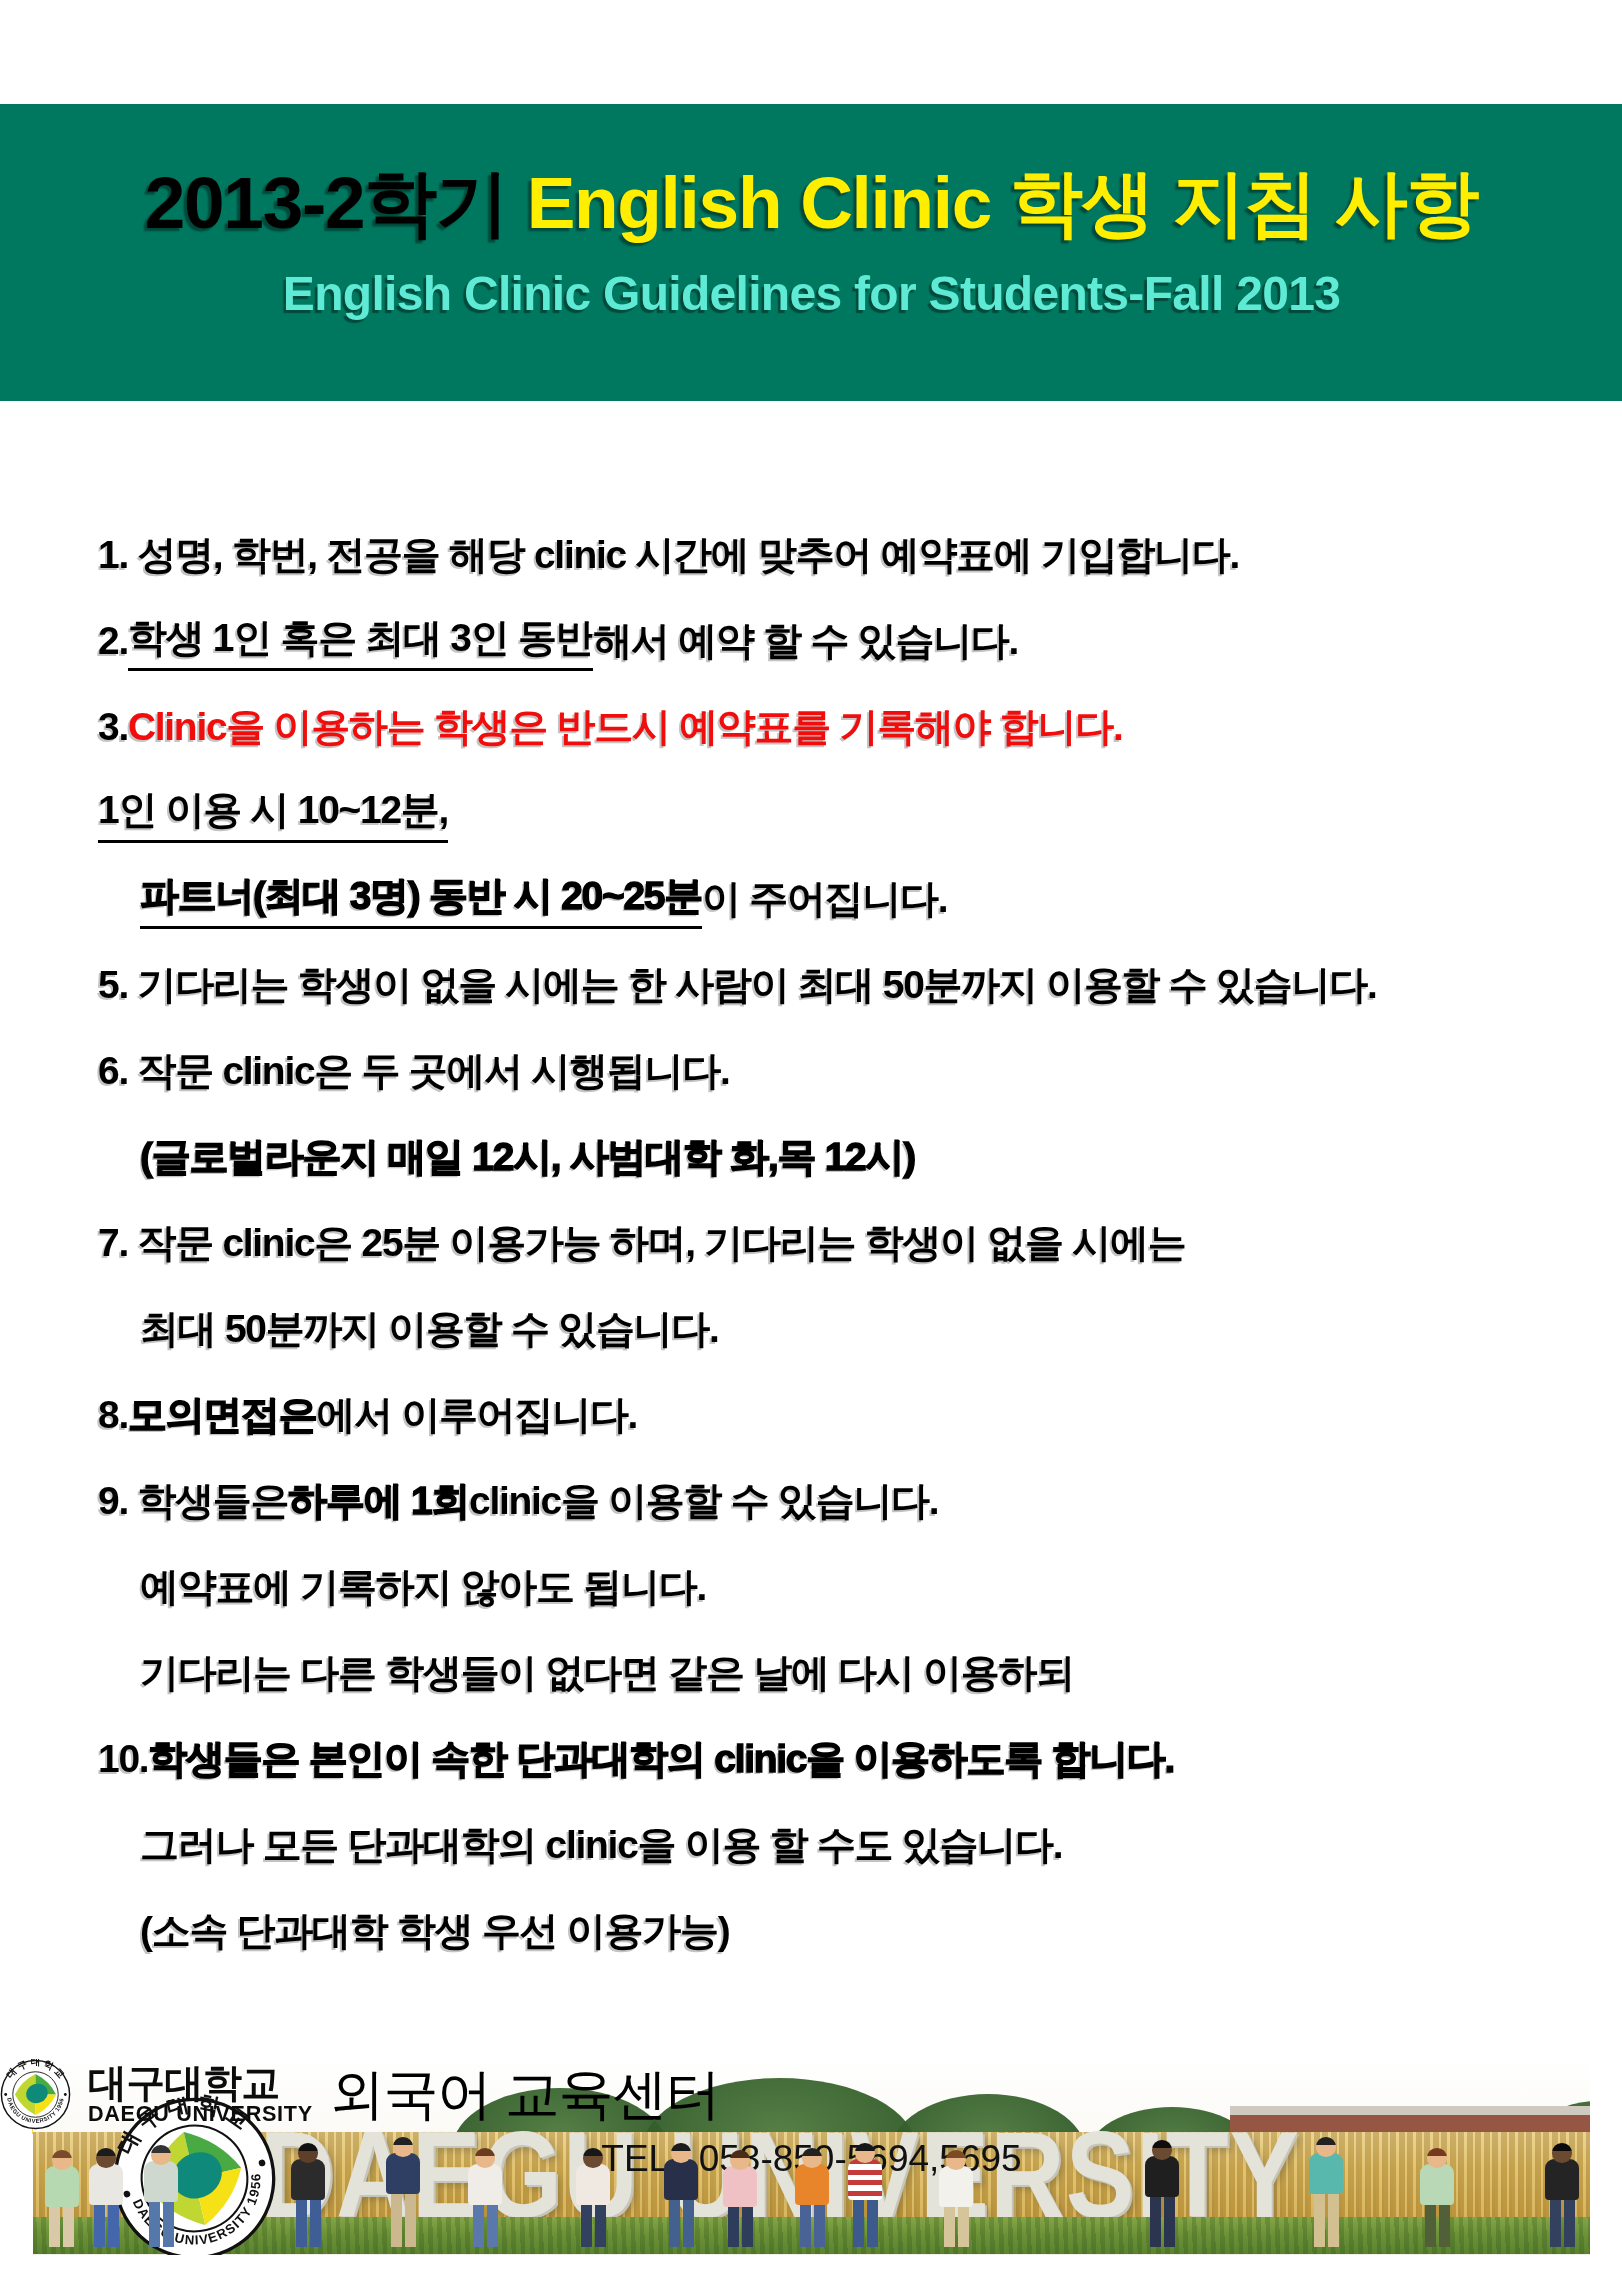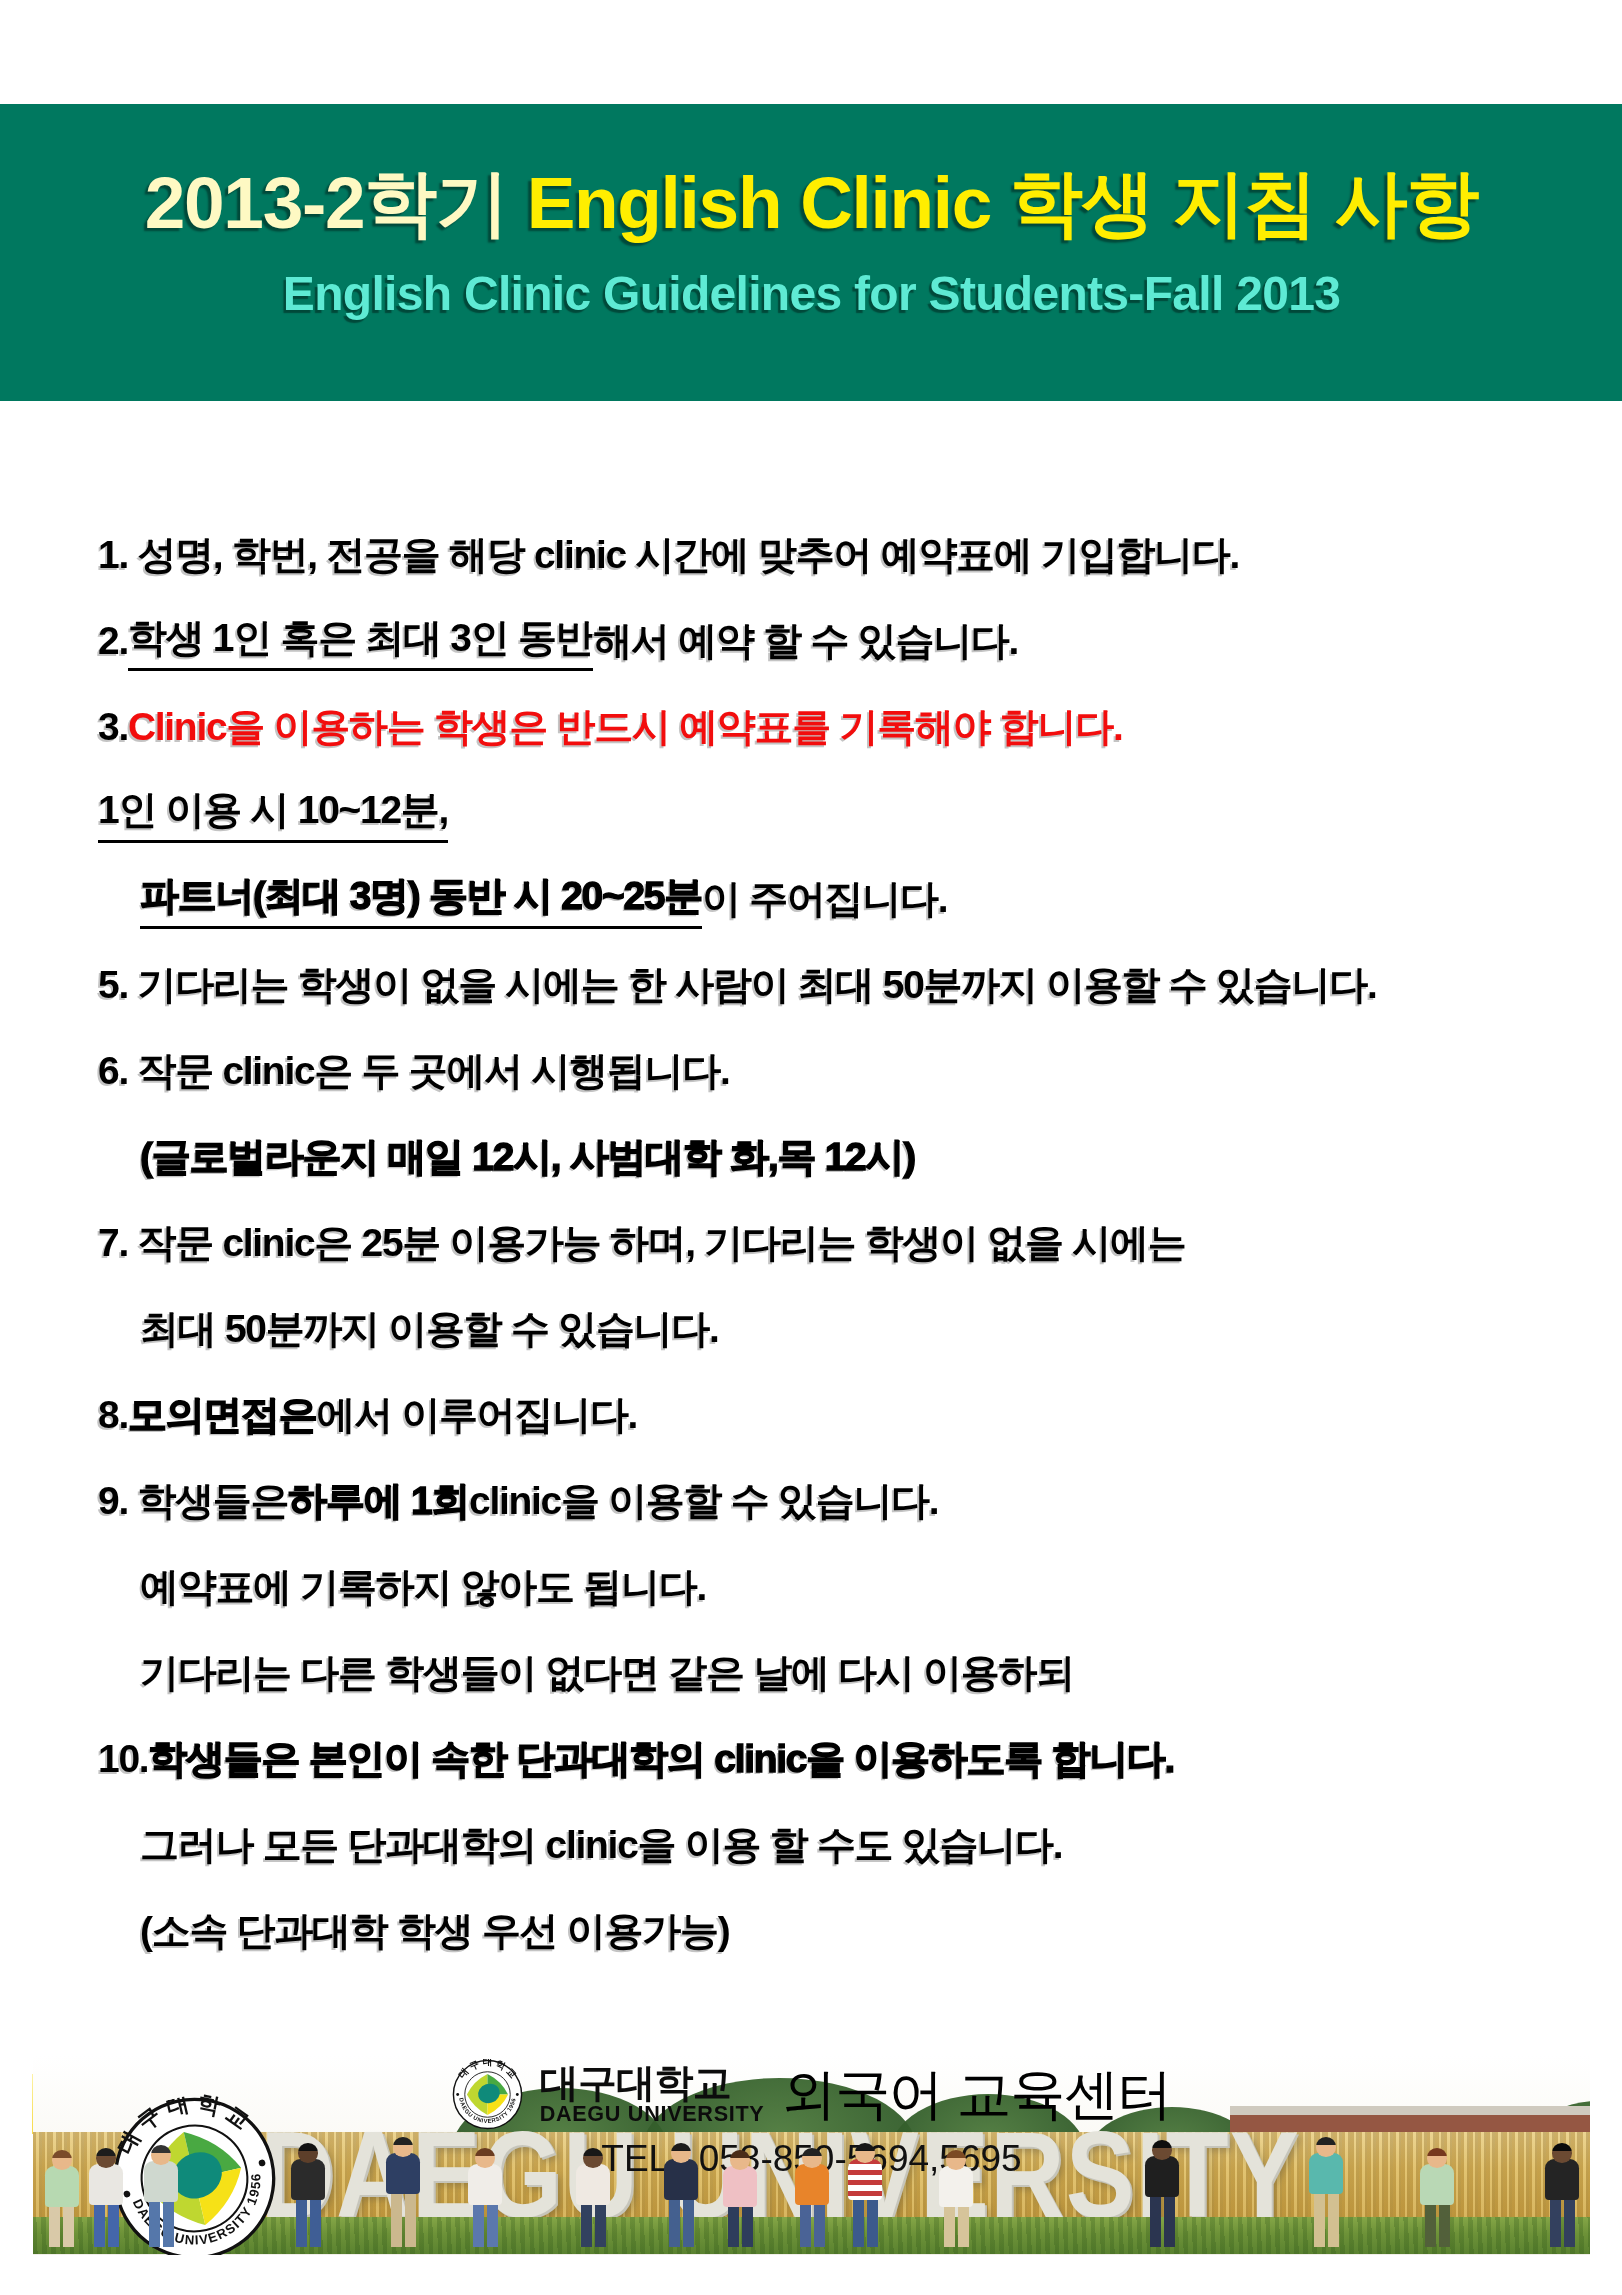--- a/index.html
+++ b/index.html
@@ -11,21 +11,21 @@
 
   
   .banner {
     position:absolute; left:0; top:104px; width:1623px; height:297px;
     background:#00785f; text-align:center;
   }
   .banner-title {
     margin-top:51px; font-size:73px; font-weight:bold; letter-spacing:-1.3px;
     text-shadow:-3.3px 3.3px 2px rgba(0,0,0,0.40); white-space:nowrap;
   }
-  .banner-title .c-white { color:#fef9c3; }
+  .banner-title .c-white { color:#000000; }
   .banner-title .c-yellow { color:#ffee00; }
   .banner-subtitle {
     margin-top:11.8px; font-size:48px; font-weight:bold; letter-spacing:-0.7px;
     color:#ffee00; text-shadow:-2.6px 2.6px 1.3px rgba(0,0,0,0.40); white-space:nowrap;
   }
 
   
   .guidelines {
     position:absolute; left:98px; top:512px; width:1479px;
     font-size:39px; font-weight:bold; letter-spacing:-1.3px; color:#000;
@@ -90,21 +90,21 @@
     transform:rotate(-13deg);
   }
   .yellow-chip {
     position:absolute; left:32px; top:2074px; width:44px; height:60px;
     background:linear-gradient(180deg,#fdf3a6 0%, #f9e36a 60%, #f7da4a 100%);
   }
 
   
   .footer-brand {
     position:absolute; left:0; top:2052px; width:1623px; height:85px;
-    display:flex; align-items:center; justify-content:center; gap:17px;
+    display:flex; align-items:center; justify-content:flex-start; gap:17px;
   }
   .seal-small { width:71px; height:71px; flex:0 0 auto; }
   .uni-name { display:flex; flex-direction:column; justify-content:center; }
   .uni-kr { font-size:39px; font-weight:bold; color:#0c0c0c; letter-spacing:-0.7px; line-height:1.0; }
   .uni-en { font-size:21.6px; font-weight:bold; color:#0c0c0c; letter-spacing:0.7px; line-height:1.15; }
   .center-name { font-size:55px; color:#000; letter-spacing:-1.3px; white-space:nowrap; }
   .footer-tel {
     position:absolute; left:0; top:2138px; width:1623px; text-align:center;
     font-size:37px; color:#111; letter-spacing:0px;
   }

